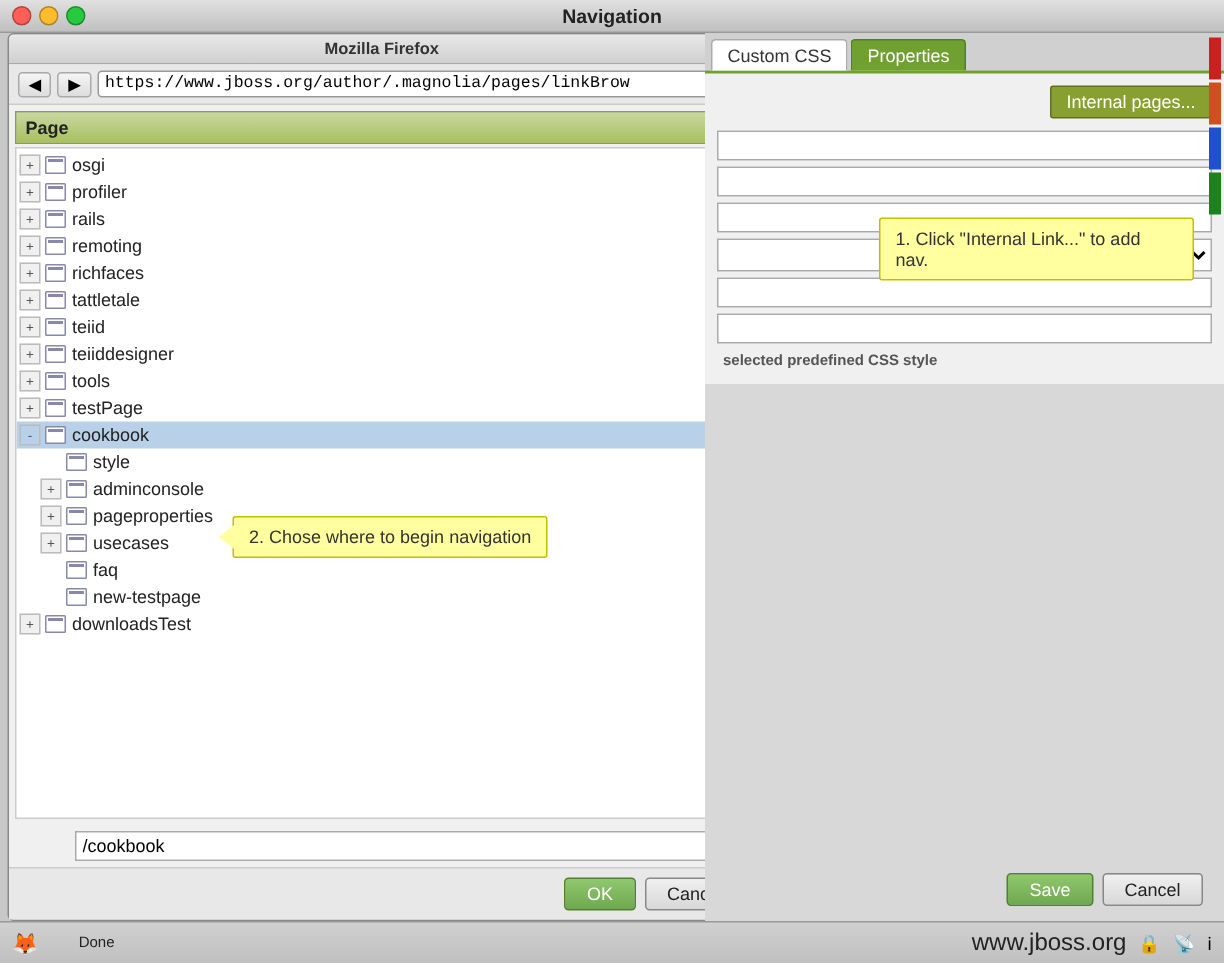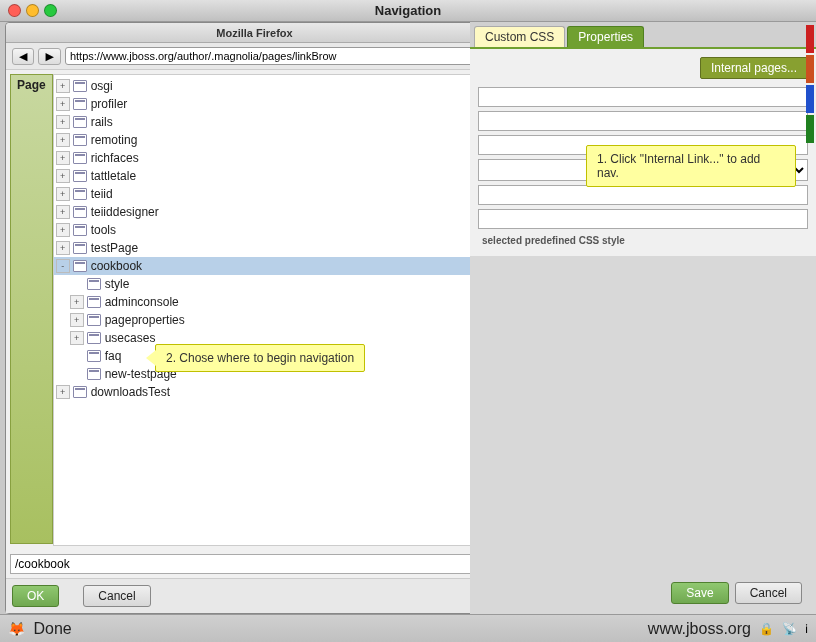--- a/index.html
+++ b/index.html
@@ -88,31 +88,32 @@
       cursor: pointer;
     }
     .url-bar {
       flex: 1;
       height: 18px;
       border: 1px solid #999;
       border-radius: 3px;
       padding: 0 4px;
       font-size: 11px;
       background: white;
+      font-family: Liberation Mono, monospace;
     }
     .url-star {
       font-size: 12px;
       color: #888;
     }
 
     
     .tree-panel {
       flex: 1;
       display: flex;
-      flex-direction: row;
+      flex-direction: column;
       overflow: hidden;
       padding: 4px;
     }
     .tree-header {
       background: linear-gradient(to bottom, #c8d8a0, #a8c060);
       padding: 3px 6px;
       font-weight: bold;
       font-size: 12px;
       color: #222;
       border: 1px solid #88a040;
@@ -224,28 +225,29 @@
     .path-bar {
       padding: 4px;
     }
     .path-input {
       width: 100%;
       height: 20px;
       border: 1px solid #aaa;
       padding: 0 4px;
       font-size: 12px;
       background: white;
+      margin-left: 40px;
     }
 
     
     .browser-footer {
       padding: 6px;
       display: flex;
-      justify-content: flex-start;
-      gap: 24px;
+      justify-content: flex-end;
+      gap: 6px;
       background: #e8e8e8;
       border-top: 1px solid #ccc;
     }
     .footer-btn {
       padding: 3px 14px;
       border-radius: 3px;
       border: 1px solid #888;
       font-size: 12px;
       cursor: pointer;
     }
@@ -267,22 +269,23 @@
       right: 0;
       height: 28px;
       background: linear-gradient(to bottom, #d0d0d0, #c0c0c0);
       border-top: 1px solid #999;
       display: flex;
       align-items: center;
       padding: 0 8px;
       gap: 8px;
     }
     .status-text {
-      font-size: 16px;
+      font-size: 10px;
       color: #222;
+      margin-left: 19px;
     }
     .status-domain {
       font-size: 16px;
       color: #222;
     }
 
     
     .right-panel {
       position: absolute;
       top: 22px;
@@ -305,21 +308,21 @@
       border: 1px solid #aaa;
       border-bottom: none;
       cursor: pointer;
     }
     .right-tab.active {
       background: #70a030;
       color: white;
       border-color: #508020;
     }
     .right-tab.inactive {
-      background: #fef9c3;
+      background: #ffffff;
       color: #333;
     }
     .right-content {
       background: #f0f0f0;
       padding: 8px;
       border-top: 2px solid #70a030;
     }
 
     
     .form-row {

